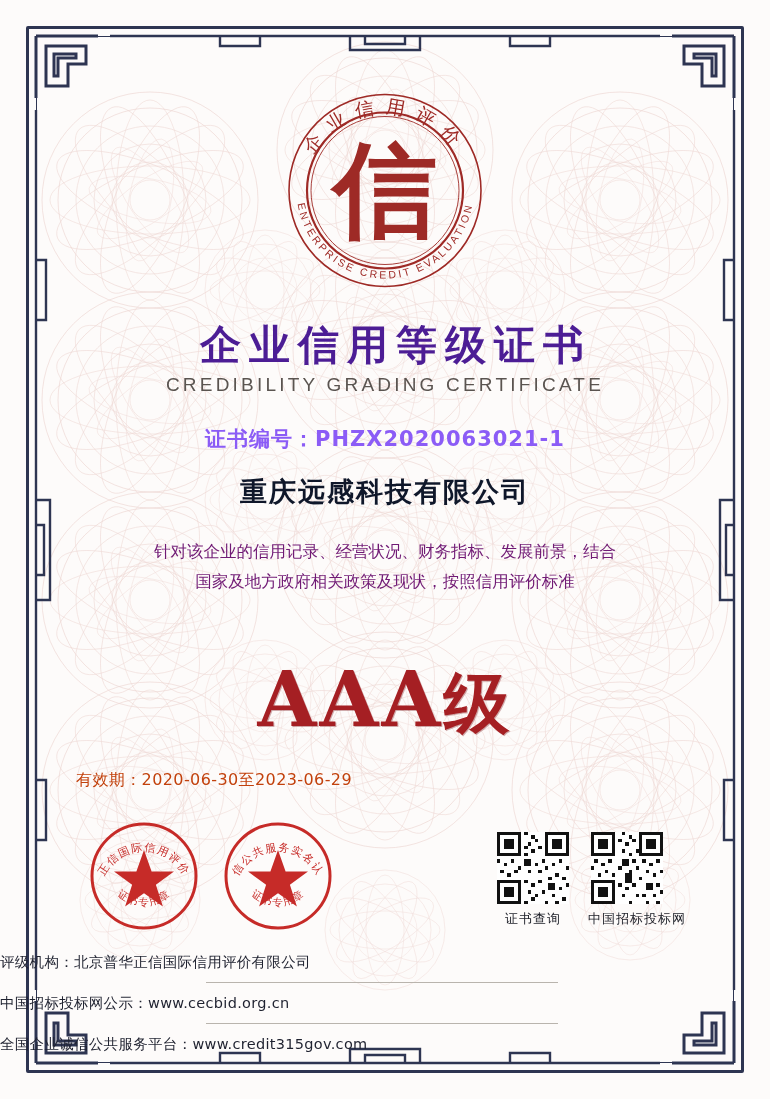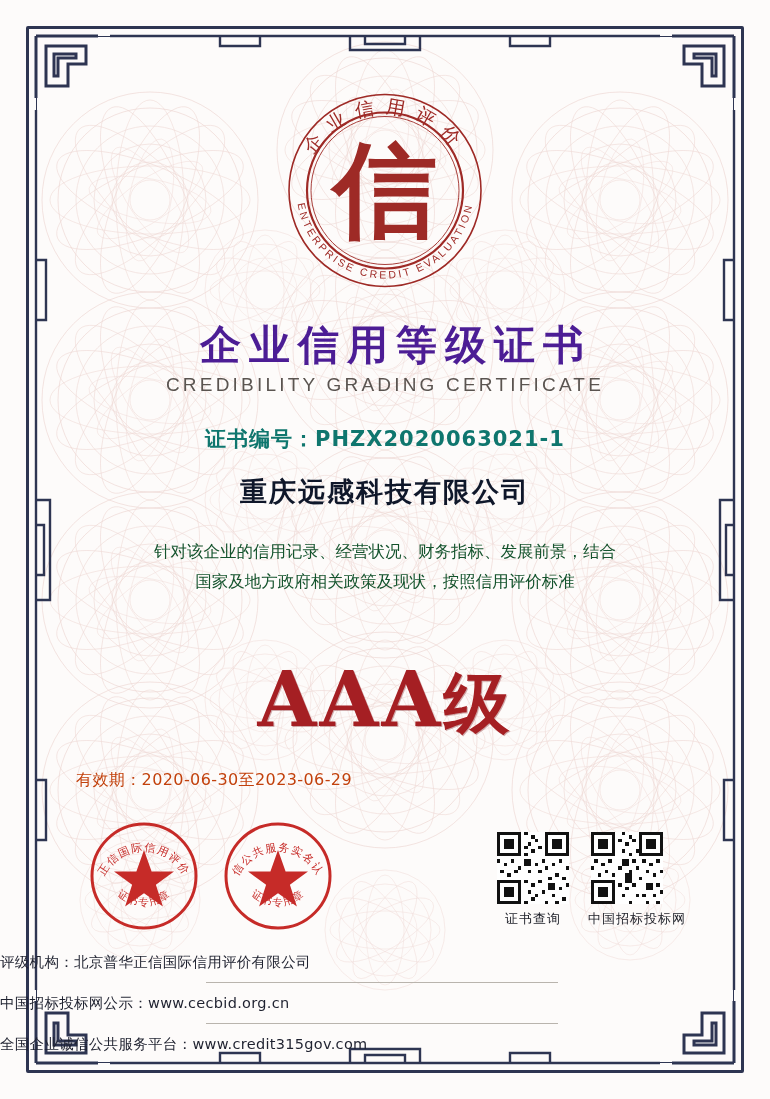--- a/index.html
+++ b/index.html
@@ -102,21 +102,21 @@
     text-align: center;
   }
   .cert-no {
     position: absolute;
     left: 0; right: 0;
     top: 425px;
     font-family: "DejaVu Sans", sans-serif;
     font-size: 21px;
     font-weight: bold;
     letter-spacing: 1px;
-    color: #0f766e;
+    color: #8b5cf6;
     text-align: center;
   }
   .company {
     position: absolute;
     left: 0; right: 0;
     top: 474px;
     font-family: "DejaVu Sans", sans-serif;
     font-size: 27px;
     font-weight: bold;
     letter-spacing: 2px;
@@ -124,21 +124,21 @@
     text-align: center;
   }
   .body-text {
     position: absolute;
     left: 95px;
     right: 95px;
     top: 537px;
     font-family: "DejaVu Sans", sans-serif;
     font-size: 16.5px;
     line-height: 30px;
-    color: #14532d;
+    color: #701a75;
     text-align: center;
   }
   .grade {
     position: absolute;
     left: 0; right: 0;
     top: 655px;
     text-align: center;
     font-family: "DejaVu Serif", serif;
     font-size: 76px;
     font-weight: bold;

